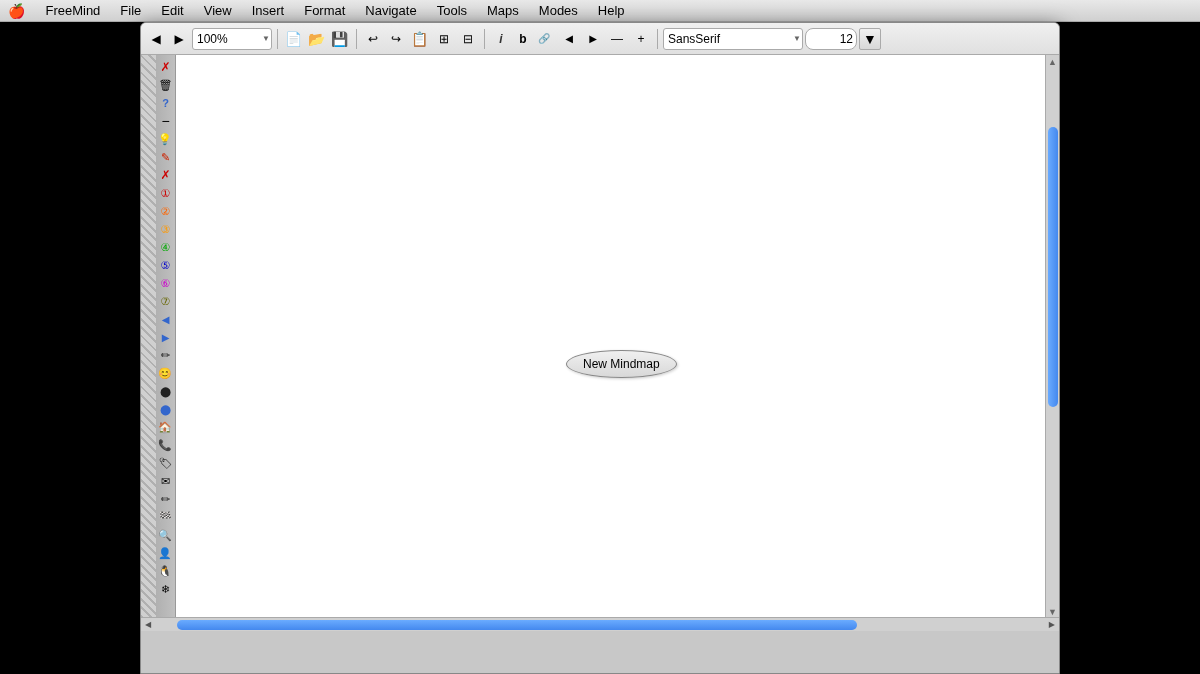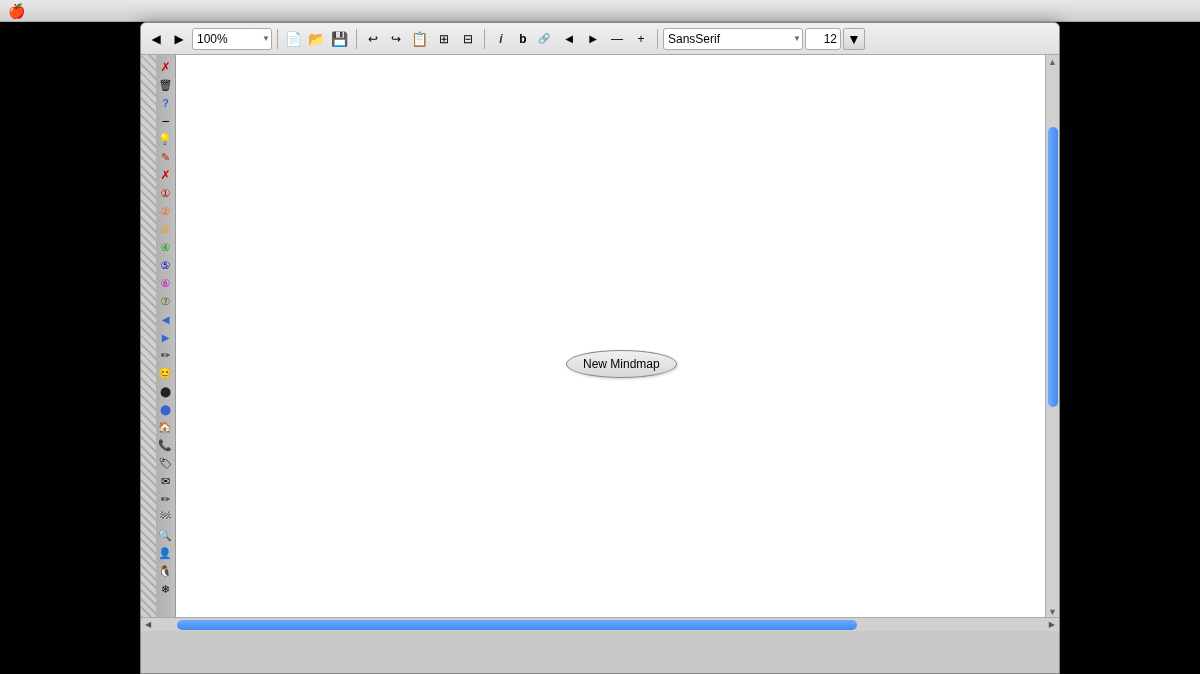--- a/index.html
+++ b/index.html
@@ -145,26 +145,26 @@
       width: 140px;
       height: 22px;
       font-size: 12px;
       background: white;
       border: 1px solid #aaa;
       border-radius: 3px;
       padding: 0 4px;
       appearance: none;
     }
     .font-size-input {
-      width: 36px;
+      width: 52px;
       height: 22px;
       font-size: 12px;
       background: white;
       border: 1px solid #aaa;
-      border-radius: 3px;
+      border-radius: 8px;
       padding: 0 3px;
       text-align: right;
     }
     .toolbar-text-btn {
       width: 18px;
       height: 22px;
       display: flex;
       align-items: center;
       justify-content: center;
       cursor: pointer;
@@ -278,20 +278,33 @@
         #d0d0d0 2px,
         #d0d0d0 6px
       );
     }
   </style>
 </head>
 <body>
 
 <div class="mac-menubar">
   <span class="apple-logo">🍎</span>
+  <div class="menu-items">
+    <span class="menu-item">FreeMind</span>
+    <span class="menu-item">File</span>
+    <span class="menu-item">Edit</span>
+    <span class="menu-item">View</span>
+    <span class="menu-item">Insert</span>
+    <span class="menu-item">Format</span>
+    <span class="menu-item">Navigate</span>
+    <span class="menu-item">Tools</span>
+    <span class="menu-item">Maps</span>
+    <span class="menu-item">Modes</span>
+    <span class="menu-item">Help</span>
+  </div>
 </div>
 
 <div class="app-window">
 
 
   <div class="toolbar">
 
     <div class="toolbar-group">
       <button class="toolbar-btn" title="Back">◀</button>
       <button class="toolbar-btn" title="Forward">▶</button>

